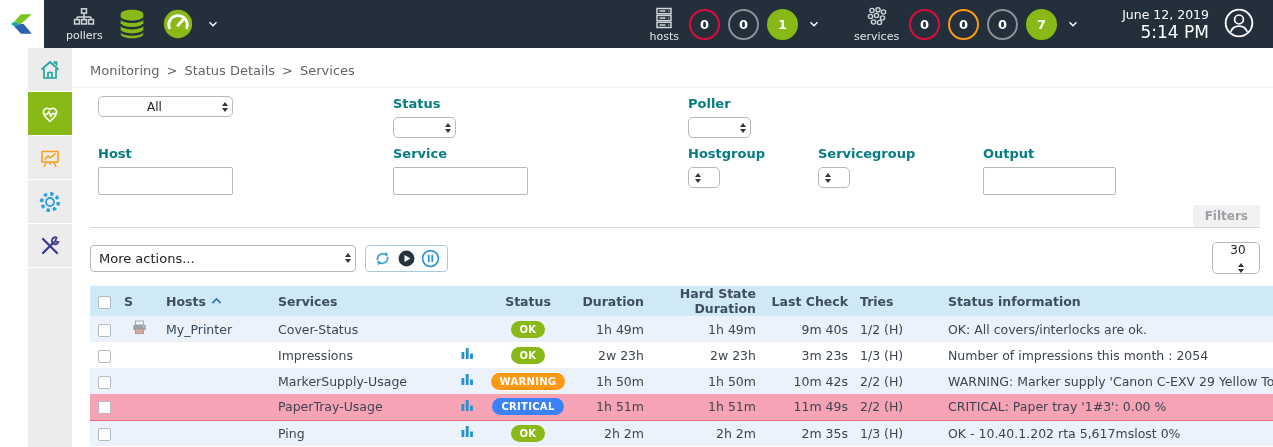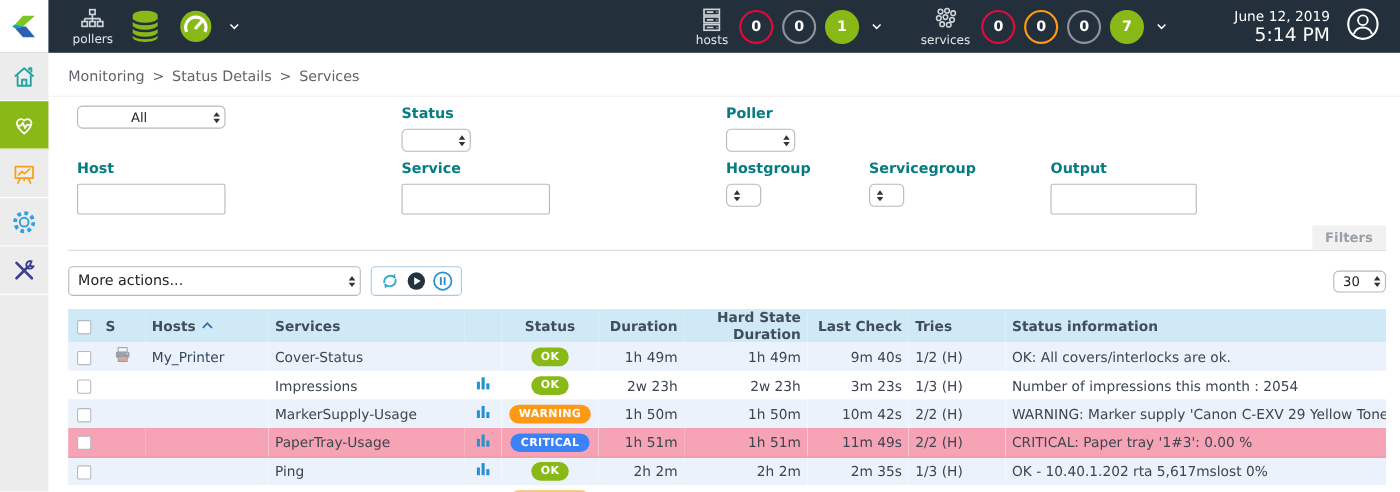--- a/index.html
+++ b/index.html
@@ -18,21 +18,21 @@
   .counter.gray-outline   { border-color:#8b9298; }
   .counter.orange-outline { border-color:#ff9913; }
   .counter.green-filled   { background:#88b917; border-color:#88b917; }
   .chev { margin:0 5px; display:flex; align-items:center; }
   .clock { text-align:right; color:#fff; margin-left:auto; margin-right:14px; align-self:center; }
   .clock .date { font-size:12.5px; }
   .clock .time { font-size:17px; }
   .avatar { align-self:center; margin-right:18px; }
 
   
-  .shell { display:flex; height:399px; }
+  .shell { display:flex; height:399px;margin-left:28px; }
   .sidebar { width:44px; flex:0 0 44px; background:#ececec; display:flex; flex-direction:column; }
   .side-item { height:44px; display:flex; align-items:center; justify-content:center; border-bottom:1px solid #fff; cursor:pointer; }
   .side-item.active { background:#88b917; }
   .main { flex:1; overflow:hidden; }
 
   .crumbs { padding:15px 18px 9px 18px; color:#5f656a; font-size:13px; border-bottom:1px solid #f0f0f0; }
   .crumbs .sep { margin:0 7px; color:#5f656a; }
 
   
   .filter-panel { position:relative; margin:0 13px 0 18px; padding:8px 0 24px 8px; border-bottom:1px solid #d9d9d9; }
@@ -49,21 +49,21 @@
     font-family:inherit; }
   .filters-tab { position:absolute; right:0; bottom:0; background:#f1f1f1; color:#9aa0a6; font-weight:bold;
     font-size:12px; padding:4px 12px; cursor:pointer; }
 
   
   .toolbar { display:flex; align-items:center; margin:14px 13px 12px 18px; }
   .more-actions { width:266px; height:27px; border-radius:4px; font-size:13px; }
   .icon-group { display:flex; align-items:center; gap:5px; border:1px solid #a9c9e2; border-radius:4px;
     padding:3px 7px; margin-left:9px; background:#fff; }
   .icon-btn { display:flex; align-items:center; cursor:pointer; }
-  .pagesize { margin-left:auto; width:48px; height:20px; }
+  .pagesize { margin-left:auto; width:48px; height:32px;flex-direction:column; }
 
   
   table { border-collapse:collapse; table-layout:fixed; width:1198px; margin-left:18px; font-size:12.5px; }
   thead th { background:#cfe9f7; color:#3f4e5a; font-weight:bold; height:30px; text-align:left; padding:0 6px; }
   tbody td { height:26px; padding:0 6px; color:#3c4550; white-space:nowrap; overflow:hidden; }
   tbody tr:nth-child(odd) { background:#ecf2fb; }
   tbody tr:nth-child(even) { background:#fff; }
   tbody tr.row-critical { background:#f7a3b6 !important; border-bottom:1px solid #e8647f; }
   .col-ck{width:28px;} .col-s{width:42px;} .col-host{width:112px;} .col-svc{width:178px;}
   .col-graph{width:34px;} .col-status{width:88px;} .col-dur{width:78px;} .col-hard{width:112px;}
@@ -174,21 +174,21 @@
         <span class="counter gray-outline">0</span>
         <span class="counter green-filled">7</span>
       </span>
     <span class="chev">
       <svg width="14" height="14" viewBox="0 0 24 24">
           <polyline points="6,9 12,15 18,9" stroke="#fff" stroke-width="2.4" fill="none"></polyline>
         </svg>
     </span>
   </div>
 
-  <div class="clock" style="margin-left:54px;">
+  <div class="clock" style="margin-left:37px;">
     <div class="date">June 12, 2019</div>
     <div class="time">5:14 PM</div>
   </div>
   <div class="avatar">
     <svg width="32" height="32" viewBox="0 0 24 24">
       <circle cx="12" cy="12" r="10" stroke="#fff" stroke-width="1.4" fill="none"></circle>
       <circle cx="12" cy="9.3" r="3.3" stroke="#fff" stroke-width="1.3" fill="none"></circle>
       <path d="M5.8 18.6 a6.6 6.6 0 0 1 12.4 0" stroke="#fff" stroke-width="1.3" fill="none"></path>
     </svg>
   </div>

